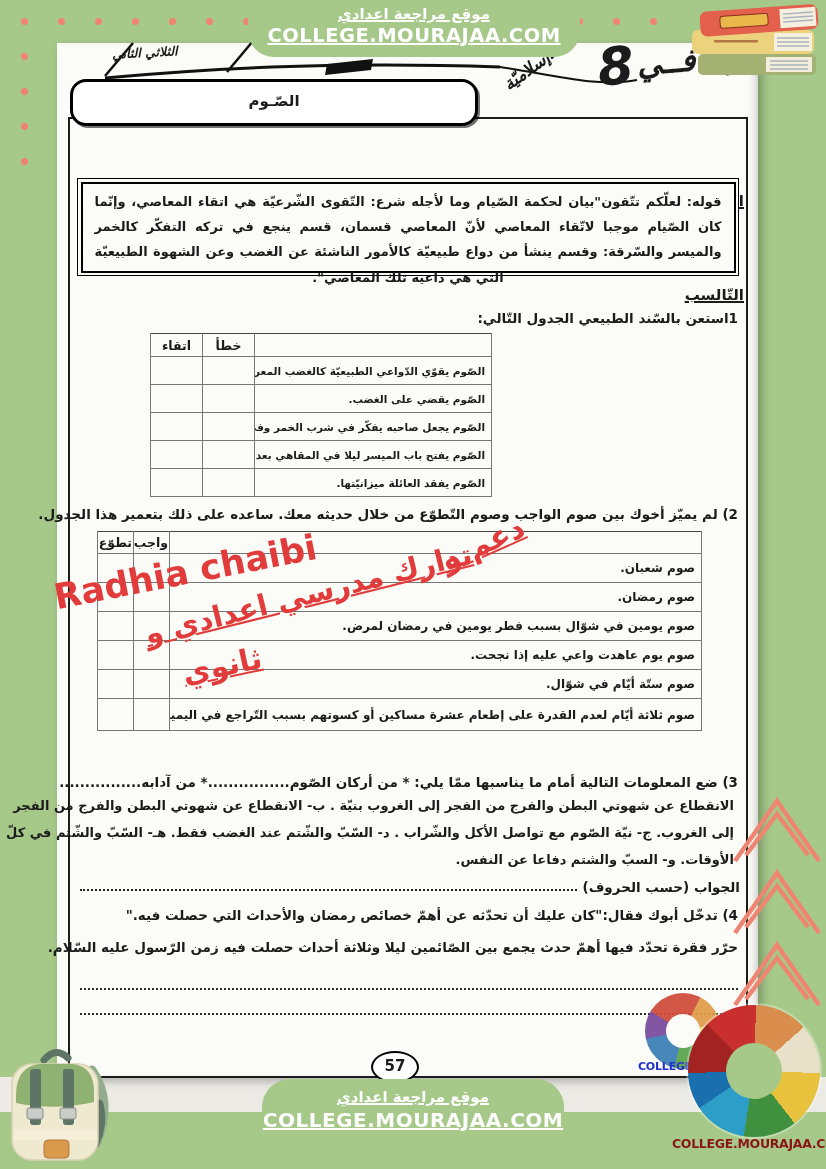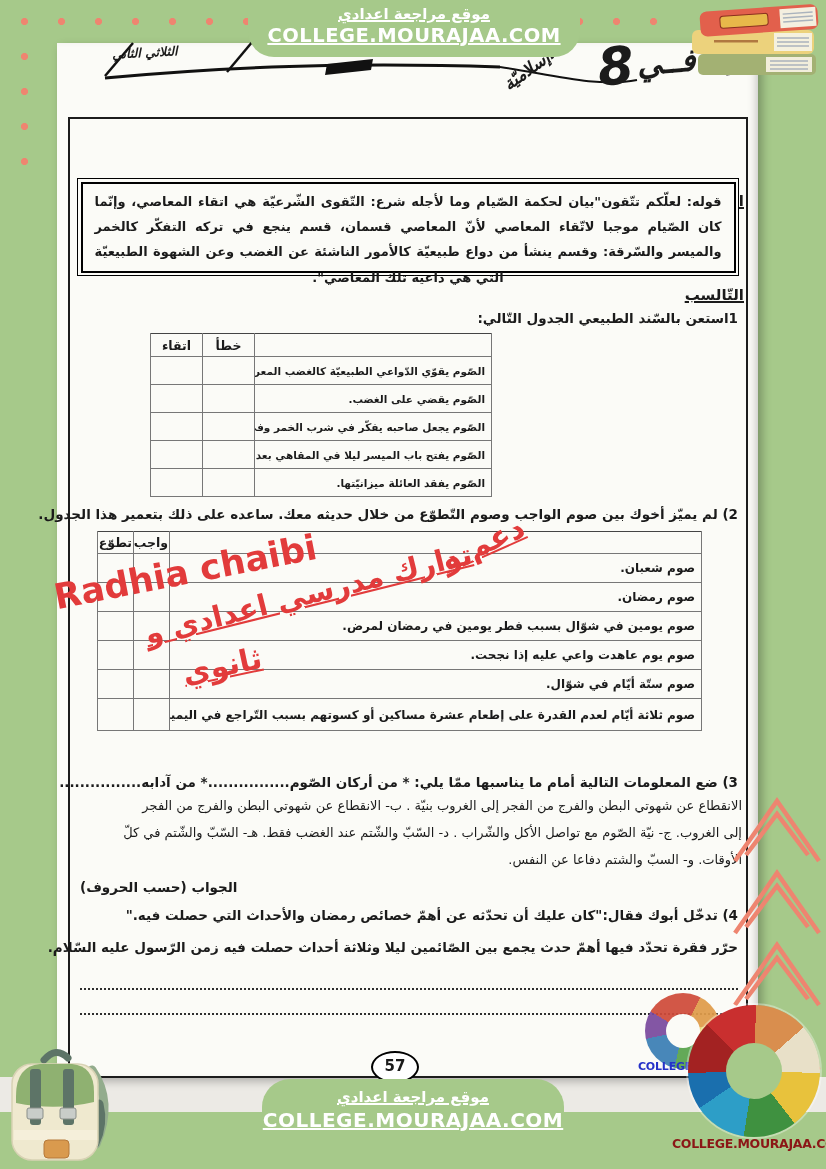--- a/index.html
+++ b/index.html
@@ -59,22 +59,22 @@
   table{border-collapse:collapse;table-layout:fixed;z-index:3;position:absolute;background:transparent;}
   td{border:1px solid #777;border-top-style:dashed;overflow:hidden;}
   .t1{left:150px;top:333px;width:341px;border:1.5px solid #444;}
   .t1 tr{height:28px;} .t1 tr:first-child{height:23px;}
   .t2{left:97px;top:531px;width:604px;border:1.5px solid #444;}
   .t2 tr{height:29px;} .t2 tr:first-child{height:22px;} .t2 tr:last-child{height:32px;}
   td.st{font-size:10.5px;font-weight:bold;text-align:right;padding:0 6px 0 2px;white-space:nowrap;}
   .t2 td.st{font-size:12px;}
   td.n{font-size:12.5px;font-weight:bold;text-align:center;padding:0 1px;}
 
-  .q3-line{right:84px;direction:rtl;font-size:13px;font-weight:normal;white-space:nowrap;z-index:3;text-align:right;}
-  .ans-line{left:80px;top:879px;width:660px;display:flex;direction:rtl;z-index:3;align-items:flex-end;flex-direction:column;}
+  .q3-line{right:92px;direction:rtl;font-size:13px;font-weight:bold;white-space:nowrap;z-index:3;text-align:right;}
+  .ans-line{left:80px;top:879px;width:660px;display:flex;direction:rtl;z-index:3;align-items:flex-end;}
   .ans-line .lbl{font-weight:bold;font-size:13.5px;white-space:nowrap;}
   .dotfill{flex:1;border-bottom:2.2px dotted #222;margin:0 6px 4px 0;}
   .dotline{border-top:2.6px dotted #2e2e2e;z-index:3;}
 
   .mini-wheel{left:645px;top:993px;width:76px;height:76px;border-radius:50%;z-index:3;opacity:.93;
     background:conic-gradient(from -30deg,#cf4b3a 0 16%,#e09c4a 16% 30%,#e8d06a 30% 45%,#58a34c 45% 62%,#3b7fb5 62% 80%,#7a4a9e 80% 92%,#cf4b3a 92% 100%);}
   .mini-wheel::after{content:"";position:absolute;left:21px;top:21px;width:34px;height:34px;
     border-radius:50%;background:#fbfbf7;}
 
   .page-num{left:371px;top:1051px;width:44px;height:28px;border:2px solid #000;border-radius:50%;
@@ -133,20 +133,21 @@
     <polygon points="252,28 298,23 296,34 250,39" fill="#111"></polygon>
     <path d="M425,31 C470,37 520,52 562,44" stroke="#111" stroke-width="2" fill="none"></path>
   </svg>
   <div class="abs trimester">الثلاثي الثاني</div>
   <div class="abs callig">
     <span class="cw">الأوّل فــي</span>
     <span class="cn">8</span>
   </div>
   <div class="abs callig-sub">ت.إسلاميّة</div>
 
+  <div class="abs title-box">الصّـوم</div>
 
   <div class="abs h-underline sanad-h">السّند</div>
   <div class="abs quote">
     <div class="quote-in">قوله: لعلّكم تتّقون"بيان لحكمة الصّيام وما لأجله شرع: التّقوى الشّرعيّة هي اتقاء المعاصي، وإنّما كان الصّيام موجبا لاتّقاء المعاصي لأنّ المعاصي قسمان، قسم ينجع في تركه التفكّر كالخمر والميسر والسّرقة: وقسم ينشأ من دواع طبيعيّة كالأمور الناشئة عن الغضب وعن الشهوة الطبيعيّة التي هي داعية تلك المعاصي".</div>
   </div>
 
   <div class="abs h-underline tamarin-h">التّالسب</div>
 
   <div class="abs prompt q1-p">1استعن بالسّند الطبيعي الجدول التّالي:</div>
   <table class="t1" dir="rtl">

